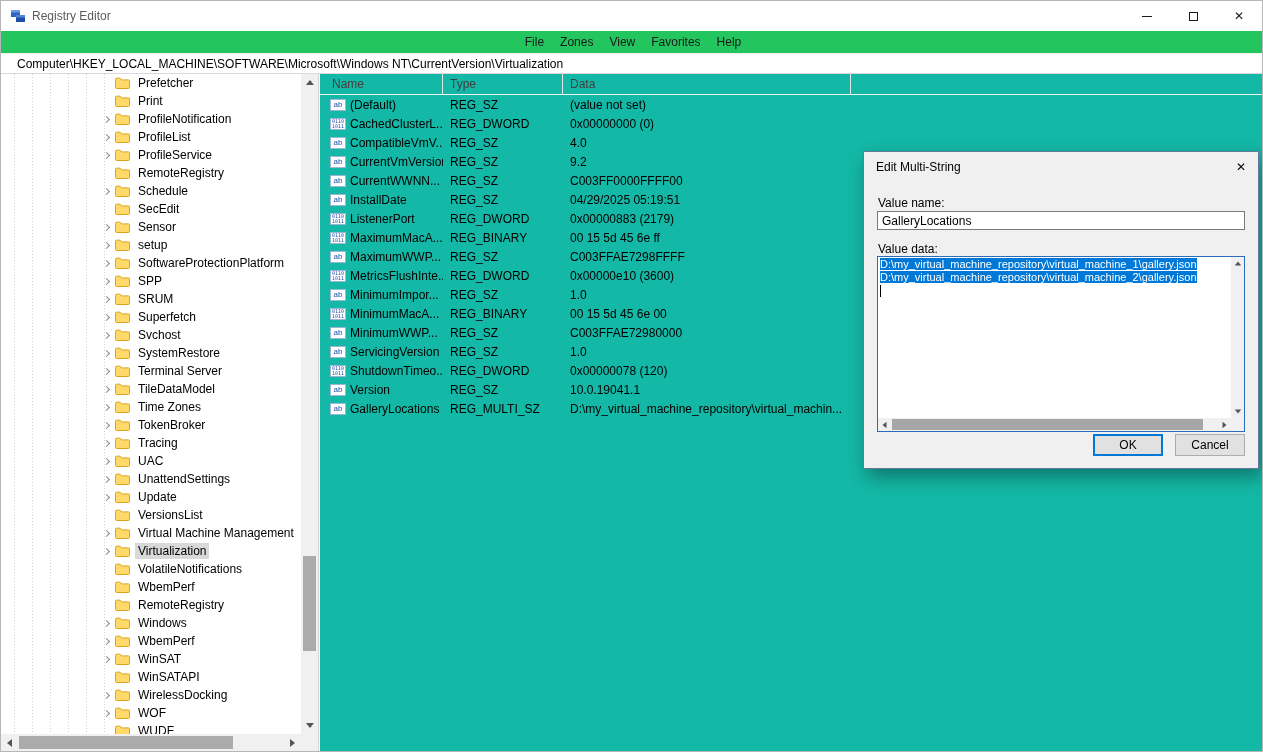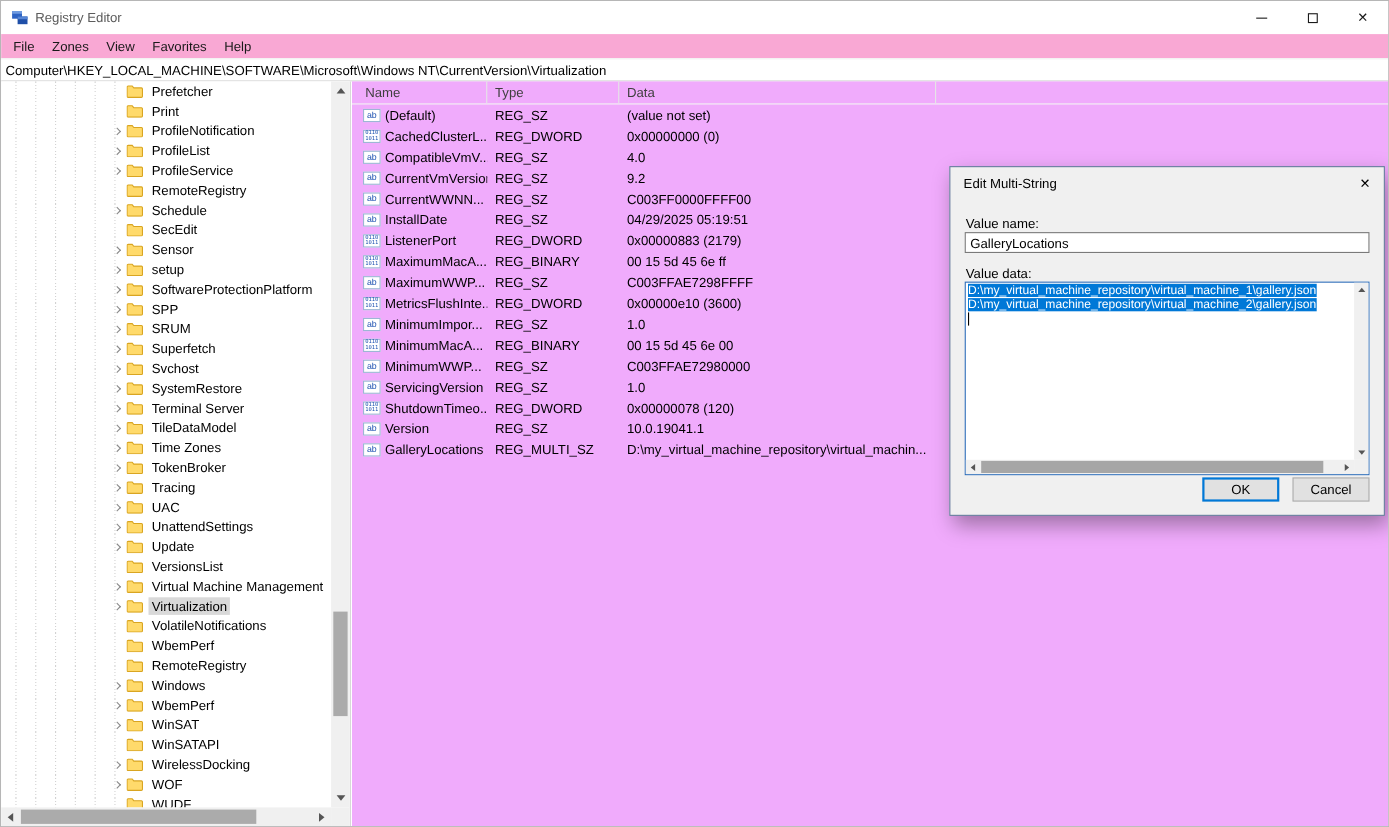--- a/index.html
+++ b/index.html
@@ -12,26 +12,26 @@
   .titlebar{ height:30px; display:flex; align-items:center; background:#fff; }
   .app-icon{ width:16px; height:16px; margin:0 6px 0 9px; flex:0 0 auto; }
   .titlebar-title{ color:#5c5c5c; font-size:12px; }
   .win-controls{ margin-left:auto; display:flex; height:100%; }
   .win-btn{ width:46px; height:100%; display:flex; align-items:center; justify-content:center; color:#1a1a1a; }
   .glyph-min{ width:10px; height:1px; background:#1a1a1a; }
   .glyph-max{ width:9px; height:9px; border:1px solid #1a1a1a; }
   .glyph-close{ font-size:12px; line-height:1; }
 
   
-  .menubar{ height:22px; display:flex; align-items:center; padding-left:3px; background:#f9a8d4; }
+  .menubar{ height:22px; display:flex; align-items:center; padding-left:3px; background:#22c55e;justify-content:center; }
   .menu-item{ padding:3px 8px; color:#1a1a1a; }
 
   
   .addressbar{ height:21px; border-top:1px solid #f0f0f0; border-bottom:1px solid #d9d9d9;
-    display:flex; align-items:center; padding-left:4px; background:#fff; white-space:nowrap; }
+    display:flex; align-items:center; padding-left:16px; background:#fff; white-space:nowrap; }
 
   
   .content{ position:absolute; top:73px; left:0; right:0; bottom:0; }
   .left-pane{ position:absolute; left:0; top:0; bottom:0; width:318px; border-right:1px solid #d4d4d4; background:#fff; }
   .tree-viewport{ position:absolute; left:0; top:0; right:17px; bottom:17px; overflow:hidden;
     background-image:
       repeating-linear-gradient(to bottom,#d2d2d2 0 1px,transparent 1px 3px),
       repeating-linear-gradient(to bottom,#d2d2d2 0 1px,transparent 1px 3px),
       repeating-linear-gradient(to bottom,#d2d2d2 0 1px,transparent 1px 3px),
       repeating-linear-gradient(to bottom,#d2d2d2 0 1px,transparent 1px 3px),
@@ -60,21 +60,21 @@
   .tree-hthumb{ position:absolute; top:2px; bottom:2px; left:18px; width:214px; background:#ababab; }
   .corner{ position:absolute; right:0; bottom:0; width:17px; height:17px; background:#f0f0f0; }
 
   .tri{ display:block; width:0; height:0; }
   .tri-up{ border-left:4px solid transparent; border-right:4px solid transparent; border-bottom:5px solid #555; }
   .tri-down{ border-left:4px solid transparent; border-right:4px solid transparent; border-top:5px solid #555; }
   .tri-left{ border-top:4px solid transparent; border-bottom:4px solid transparent; border-right:5px solid #555; }
   .tri-right{ border-top:4px solid transparent; border-bottom:4px solid transparent; border-left:5px solid #555; }
 
   
-  .right-pane{ position:absolute; left:319px; top:0; right:0; bottom:0; background:#f0abfc; }
+  .right-pane{ position:absolute; left:319px; top:0; right:0; bottom:0; background:#14b8a6; }
   .list-header{ height:21px; display:flex; align-items:center; color:#3f3f3f; border-bottom:1px solid #f3f3f3; }
   .hcell{ height:100%; display:flex; align-items:center; border-right:1px solid #e5e5e5; }
   .h-name{ width:123px; padding-left:12px; }
   .h-type{ width:120px; padding-left:7px; }
   .h-data{ width:288px; padding-left:7px; }
 
   .lrow{ height:19px; display:flex; align-items:center; white-space:nowrap; }
   .cell-name{ width:123px; display:flex; align-items:center; padding-left:10px; overflow:hidden; flex:0 0 auto; }
   .cell-type{ width:120px; padding-left:7px; flex:0 0 auto; }
   .cell-data{ flex:1; padding-left:7px; overflow:hidden; }

